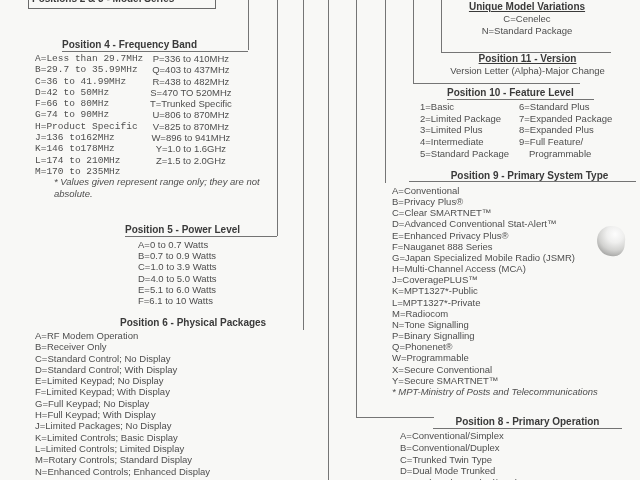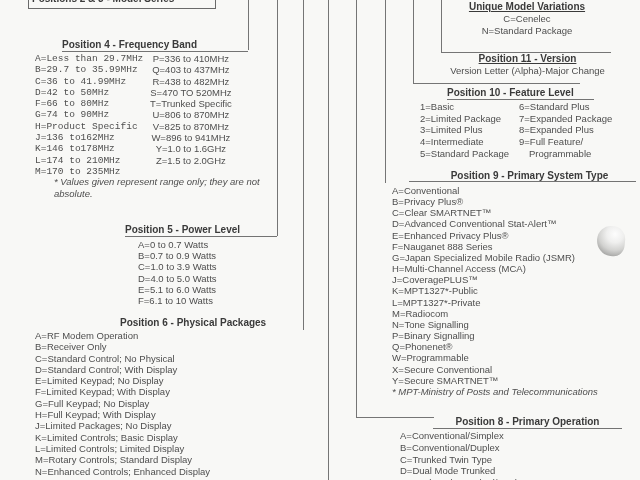--- a/index.html
+++ b/index.html
@@ -87,21 +87,21 @@
     <div class="li">C=1.0 to 3.9 Watts</div>
     <div class="li">D=4.0 to 5.0 Watts</div>
     <div class="li">E=5.1 to 6.0 Watts</div>
     <div class="li">F=6.1 to 10 Watts</div>
   </div>
 
   <div class="abs hdr" style="left:120px; top:317px;">Position 6 - Physical Packages</div>
   <div class="abs list" style="left:35px; top:330px;">
     <div class="li">A=RF Modem Operation</div>
     <div class="li">B=Receiver Only</div>
-    <div class="li">C=Standard Control; No Physical</div>
+    <div class="li">C=Standard Control; No Display</div>
     <div class="li">D=Standard Control; With Display</div>
     <div class="li">E=Limited Keypad; No Display</div>
     <div class="li">F=Limited Keypad; With Display</div>
     <div class="li">G=Full Keypad; No Display</div>
     <div class="li">H=Full Keypad; With Display</div>
     <div class="li">J=Limited Packages; No Display</div>
     <div class="li">K=Limited Controls; Basic Display</div>
     <div class="li">L=Limited Controls; Limited Display</div>
     <div class="li">M=Rotary Controls; Standard Display</div>
     <div class="li">N=Enhanced Controls; Enhanced Display</div>

